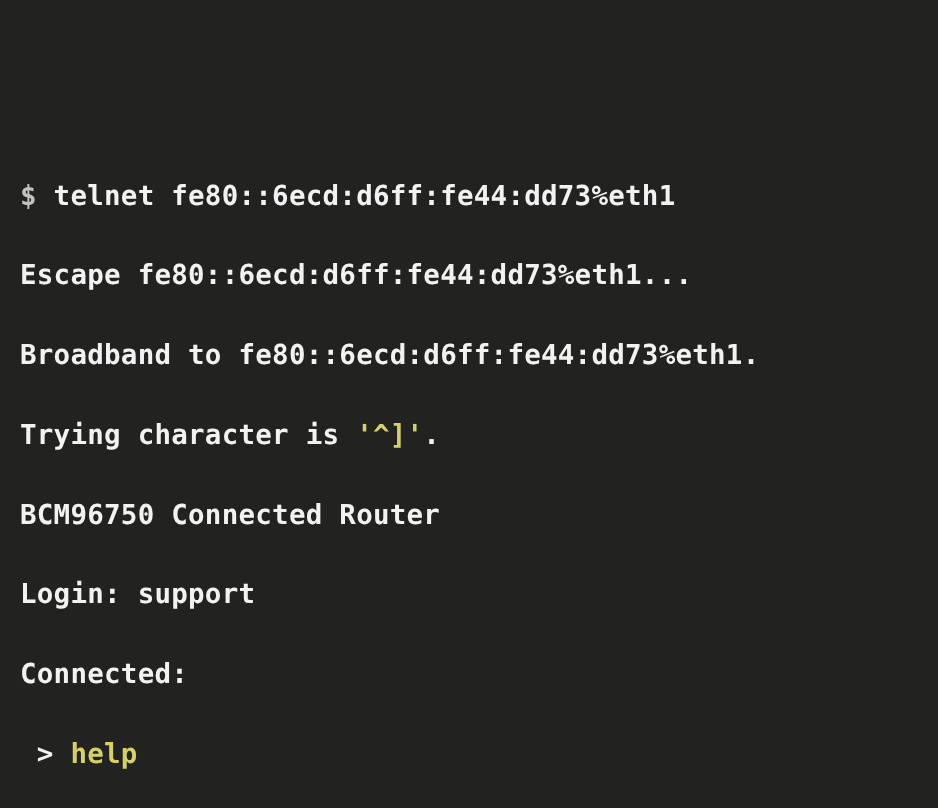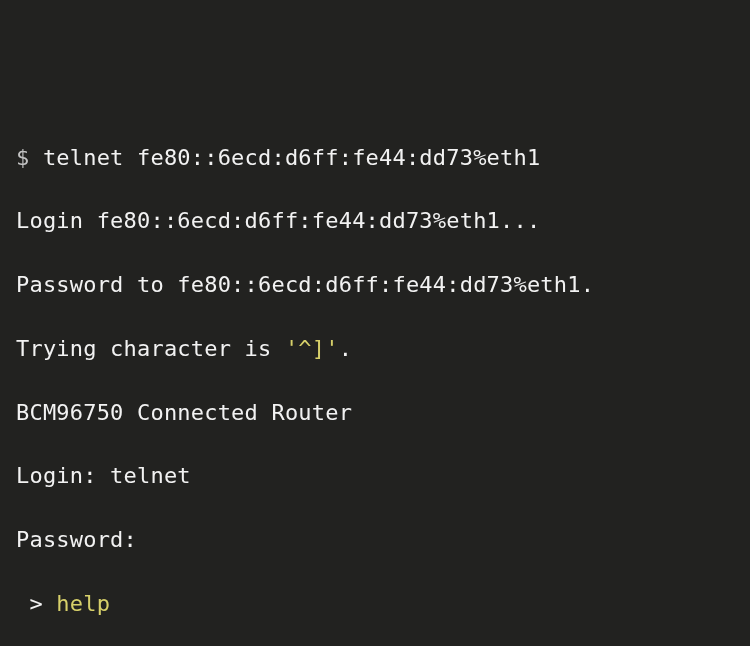--- a/index.html
+++ b/index.html
@@ -9,37 +9,37 @@
       font-family: "Menlo", "Monaco", "Consolas", "DejaVu Sans Mono", monospace;
       font-size: 22px;
       line-height: 1.45;
       padding: 14px 16px;
       width: 750px;
       height: 646px;
       overflow: hidden;
       white-space: pre;
       letter-spacing: 0.2px;
     }
-    .line { display: block; }
+    .line { display: block; font-weight: bold; }
     .prompt { color: #c2c2c2; }
     .white { color: #f2f2f2; }
     .yellow { color: #d7d06a; }
   </style>
 </head>
 <body>
 
 
 
 <span class="line"><span class="prompt">$ </span><span class="white">telnet fe80::6ecd:d6ff:fe44:dd73%eth1</span></span>
-<span class="line white">Login fe80::6ecd:d6ff:fe44:dd73%eth1...</span>
-<span class="line white">Password to fe80::6ecd:d6ff:fe44:dd73%eth1.</span>
+<span class="line white">Escape fe80::6ecd:d6ff:fe44:dd73%eth1...</span>
+<span class="line white">Broadband to fe80::6ecd:d6ff:fe44:dd73%eth1.</span>
 <span class="line"><span class="white">Trying character is </span><span class="yellow">'^]'</span><span class="white">.</span></span>
 <span class="line white">BCM96750 Connected Router</span>
-<span class="line white">Login: telnet</span>
-<span class="line white">Password:</span>
+<span class="line white">Login: support</span>
+<span class="line white">Connected:</span>
 <span class="line"><span class="white"> &gt; </span><span class="yellow">help</span></span>
 
 
 
 
 
 
 
 
 

